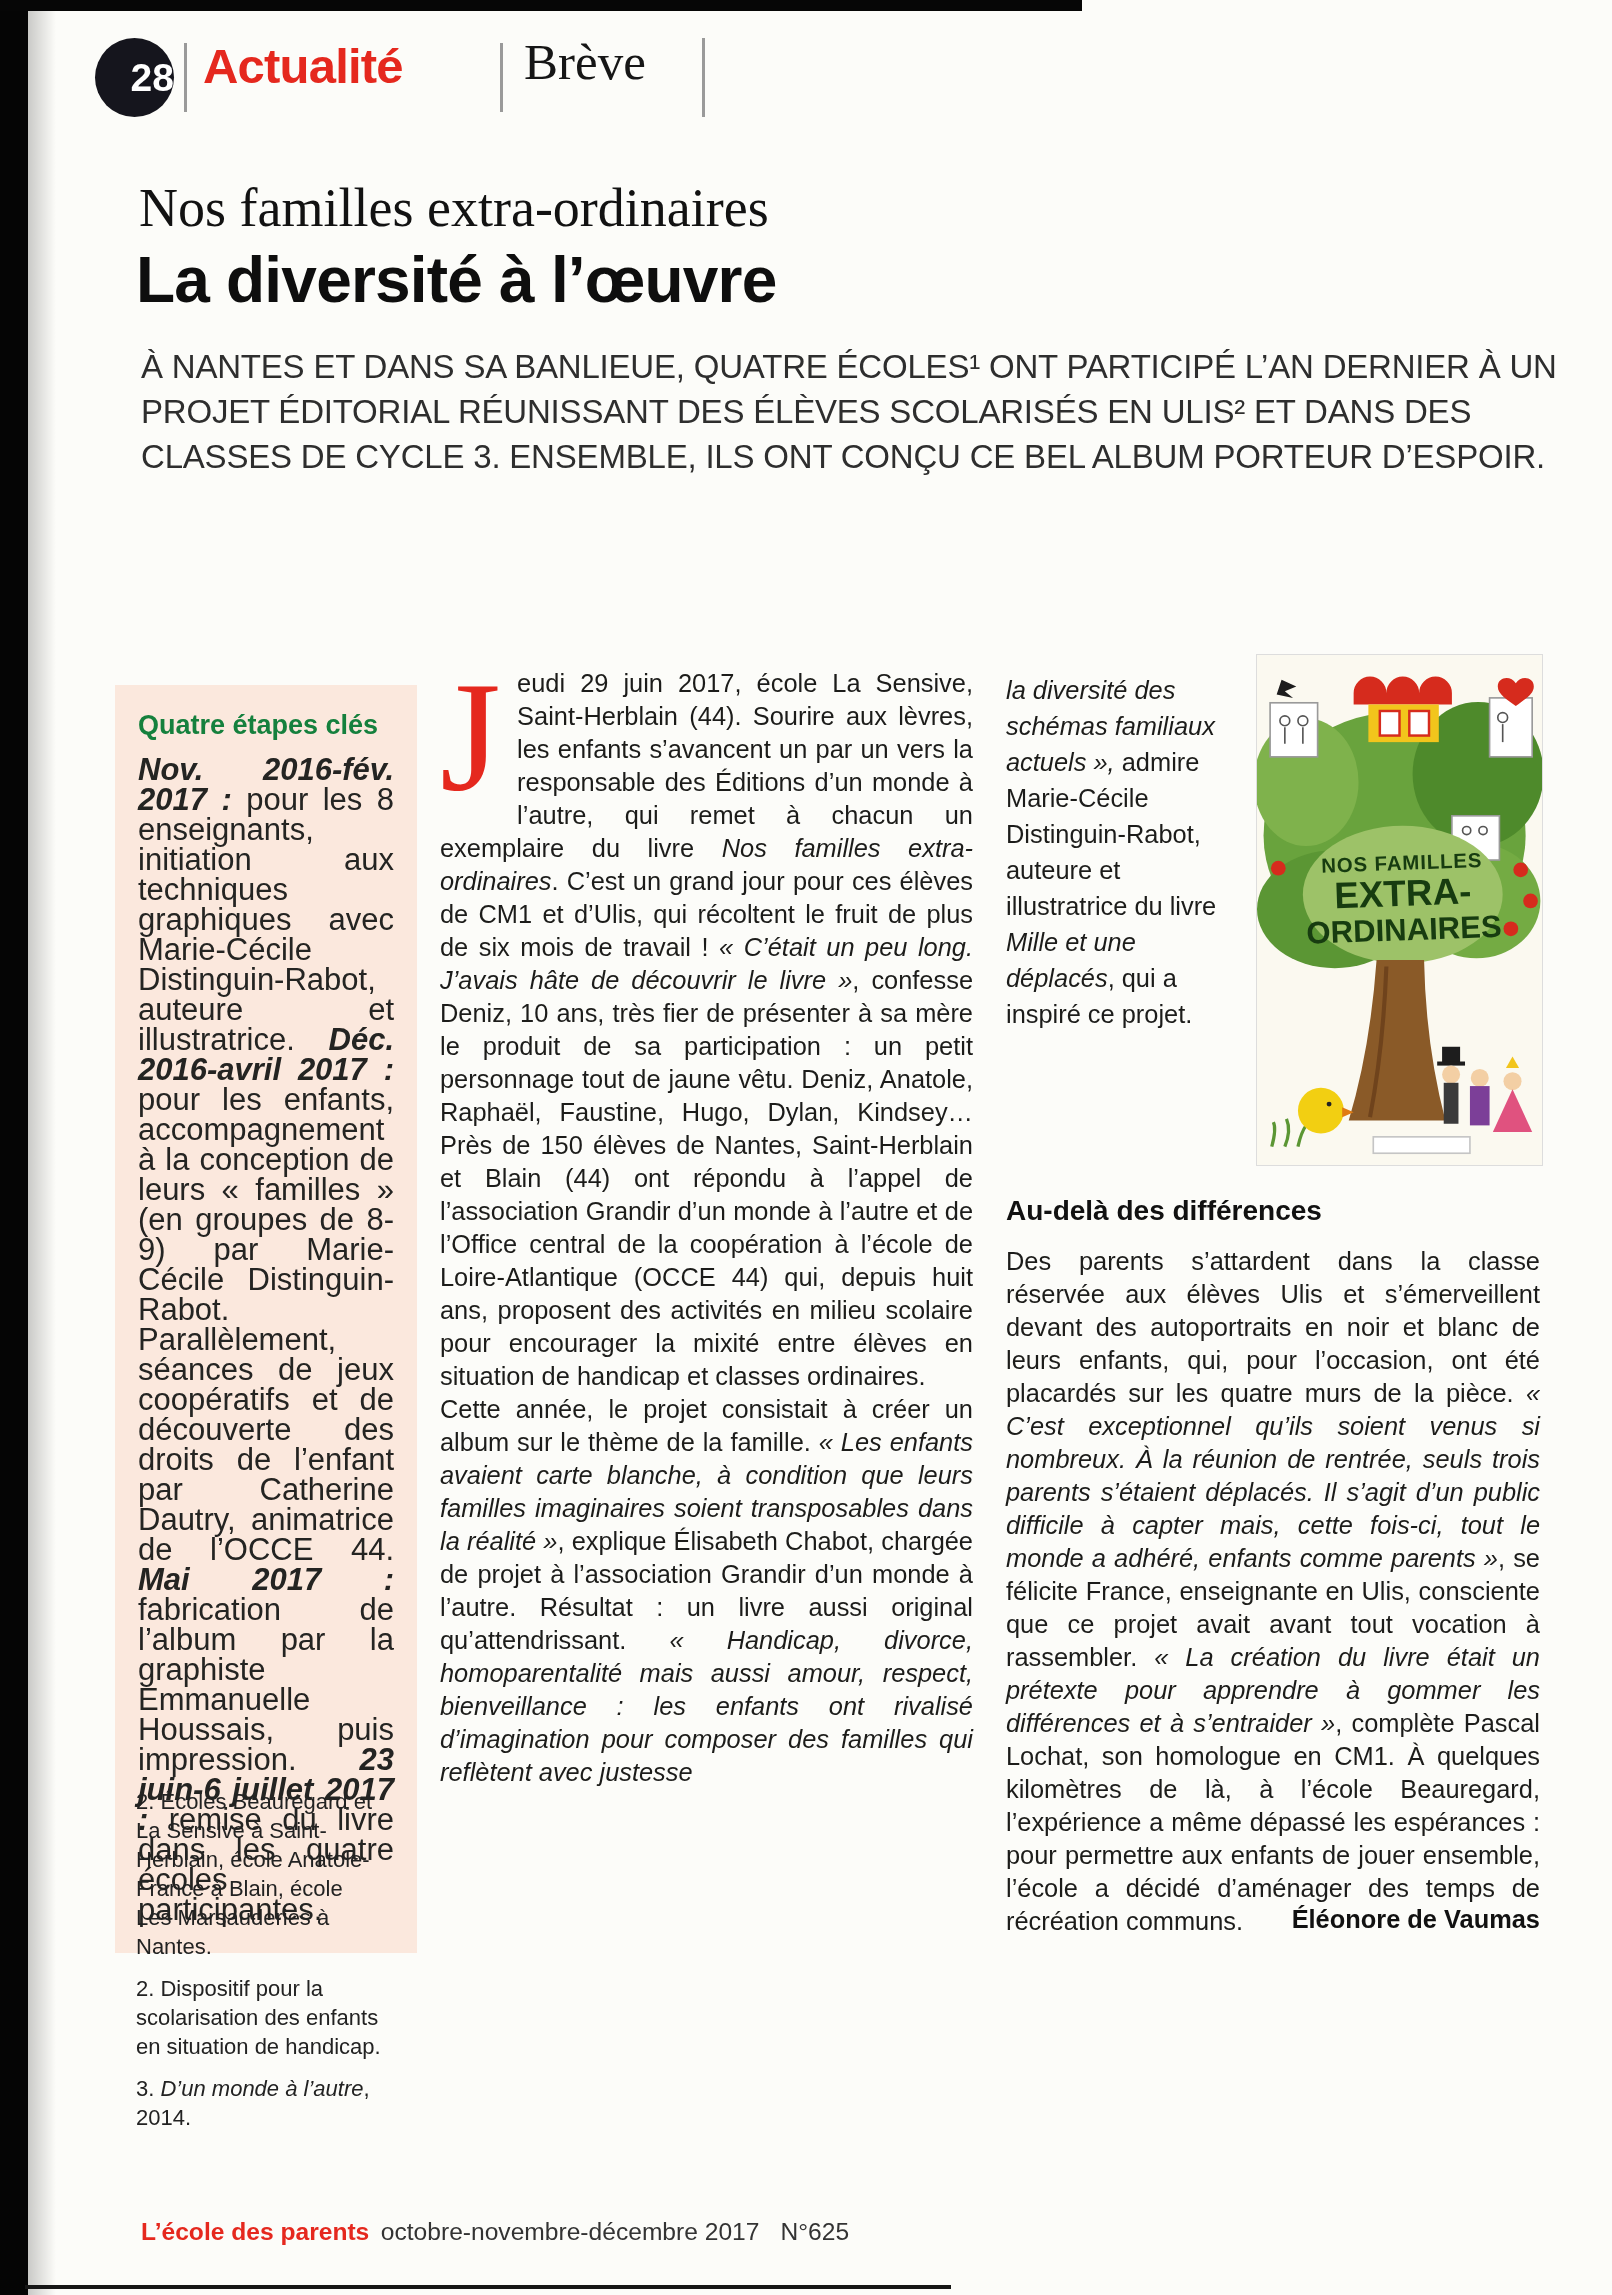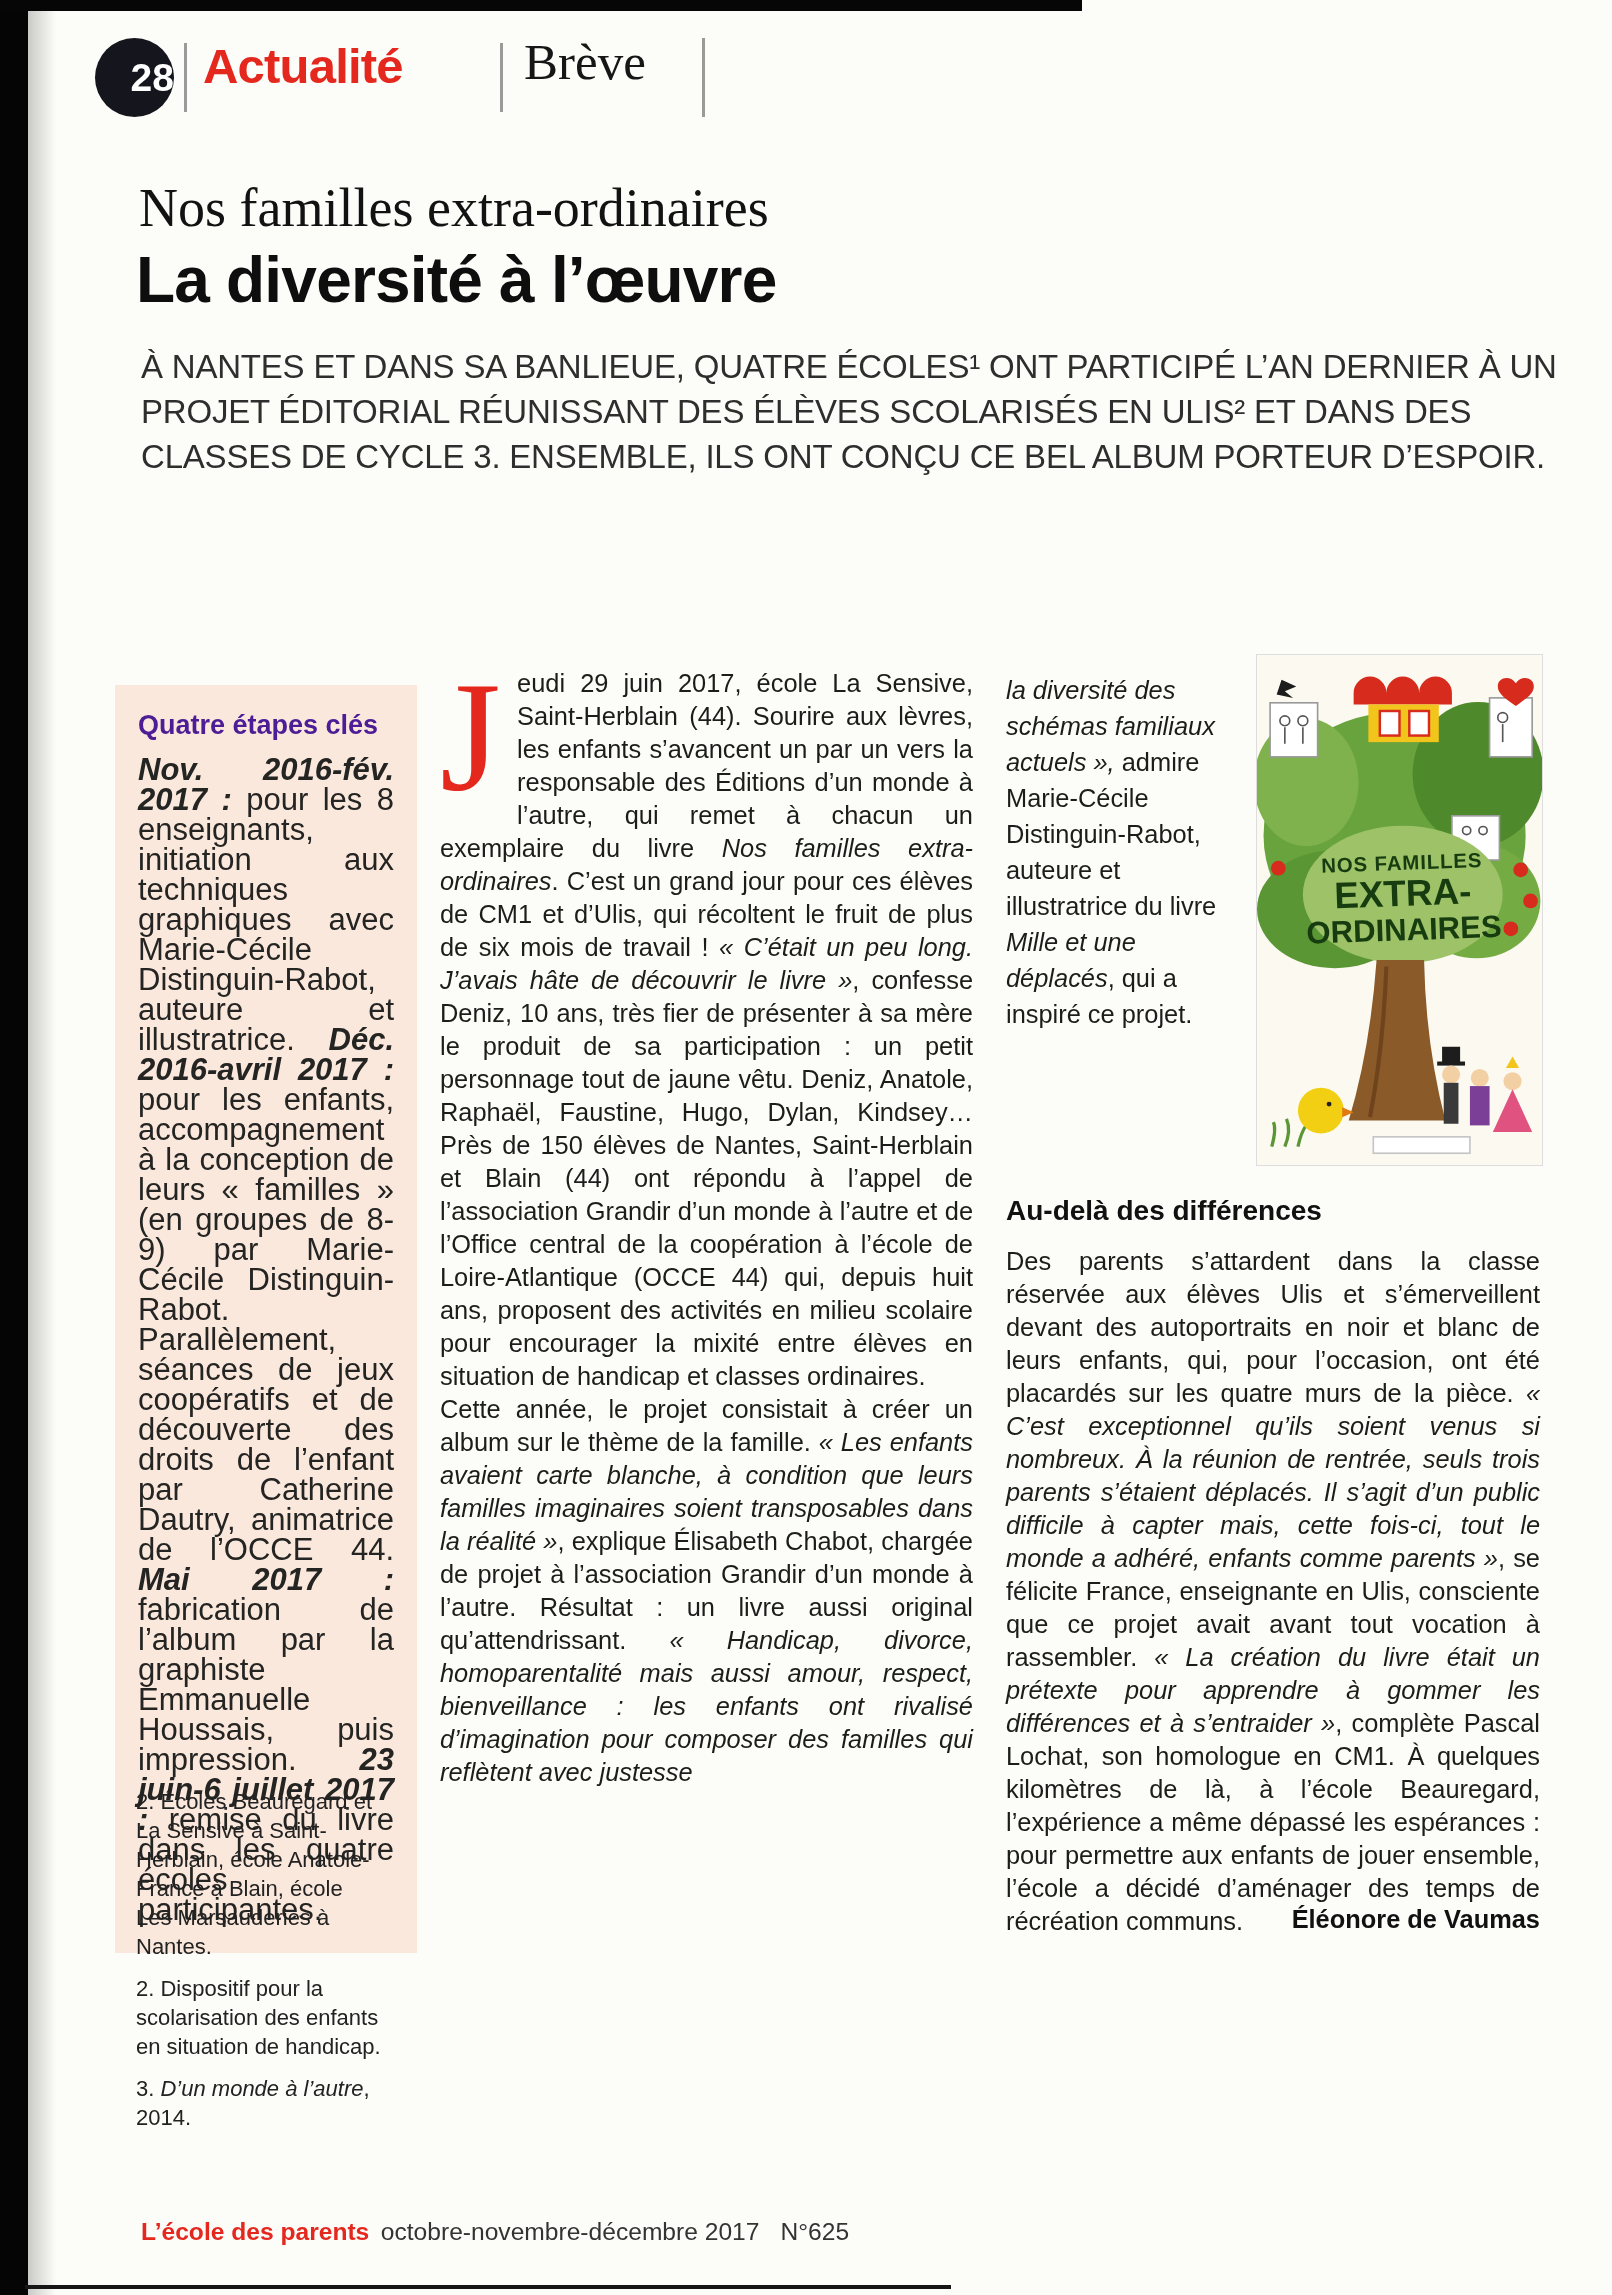--- a/index.html
+++ b/index.html
@@ -34,21 +34,21 @@
 
   
   .kicker{position:absolute;left:139px;top:177px;font-family:"Liberation Serif", serif;font-size:54px;color:#121212;}
   .headline{position:absolute;left:136px;top:243px;font-size:64px;font-weight:bold;color:#0e0e0e;letter-spacing:-0.8px;}
   .standfirst{position:absolute;left:141px;top:344px;width:1418px;
     font-size:33px;line-height:45px;color:#2e2e2e;letter-spacing:-0.2px;}
 
   
   .sidebar-box{position:absolute;left:115px;top:685px;width:302px;
     background:#fbe8dd;padding:24.6px 23px 28px 23px;box-sizing:border-box;}
-  .sidebar-title{color:#4c1d95;font-size:27px;font-weight:bold;margin:0 0 14.8px 0;}
+  .sidebar-title{color:#15803d;font-size:27px;font-weight:bold;margin:0 0 14.8px 0;}
   .sidebar-body{font-size:31px;line-height:30px;color:#242422;text-align:justify;
     hyphens:auto;-webkit-hyphens:auto;margin:0;}
 
   .footnotes{position:absolute;left:136px;top:1787px;width:246px;font-size:22px;line-height:29px;color:#222;}
   .footnote{margin:0 0 13px 0;}
 
   
   .col-mid{position:absolute;left:440px;top:667px;width:533px;}
   .body-text{font-size:25.4px;line-height:33px;color:#1c1c1a;text-align:justify;
     hyphens:auto;-webkit-hyphens:auto;margin:0;}

